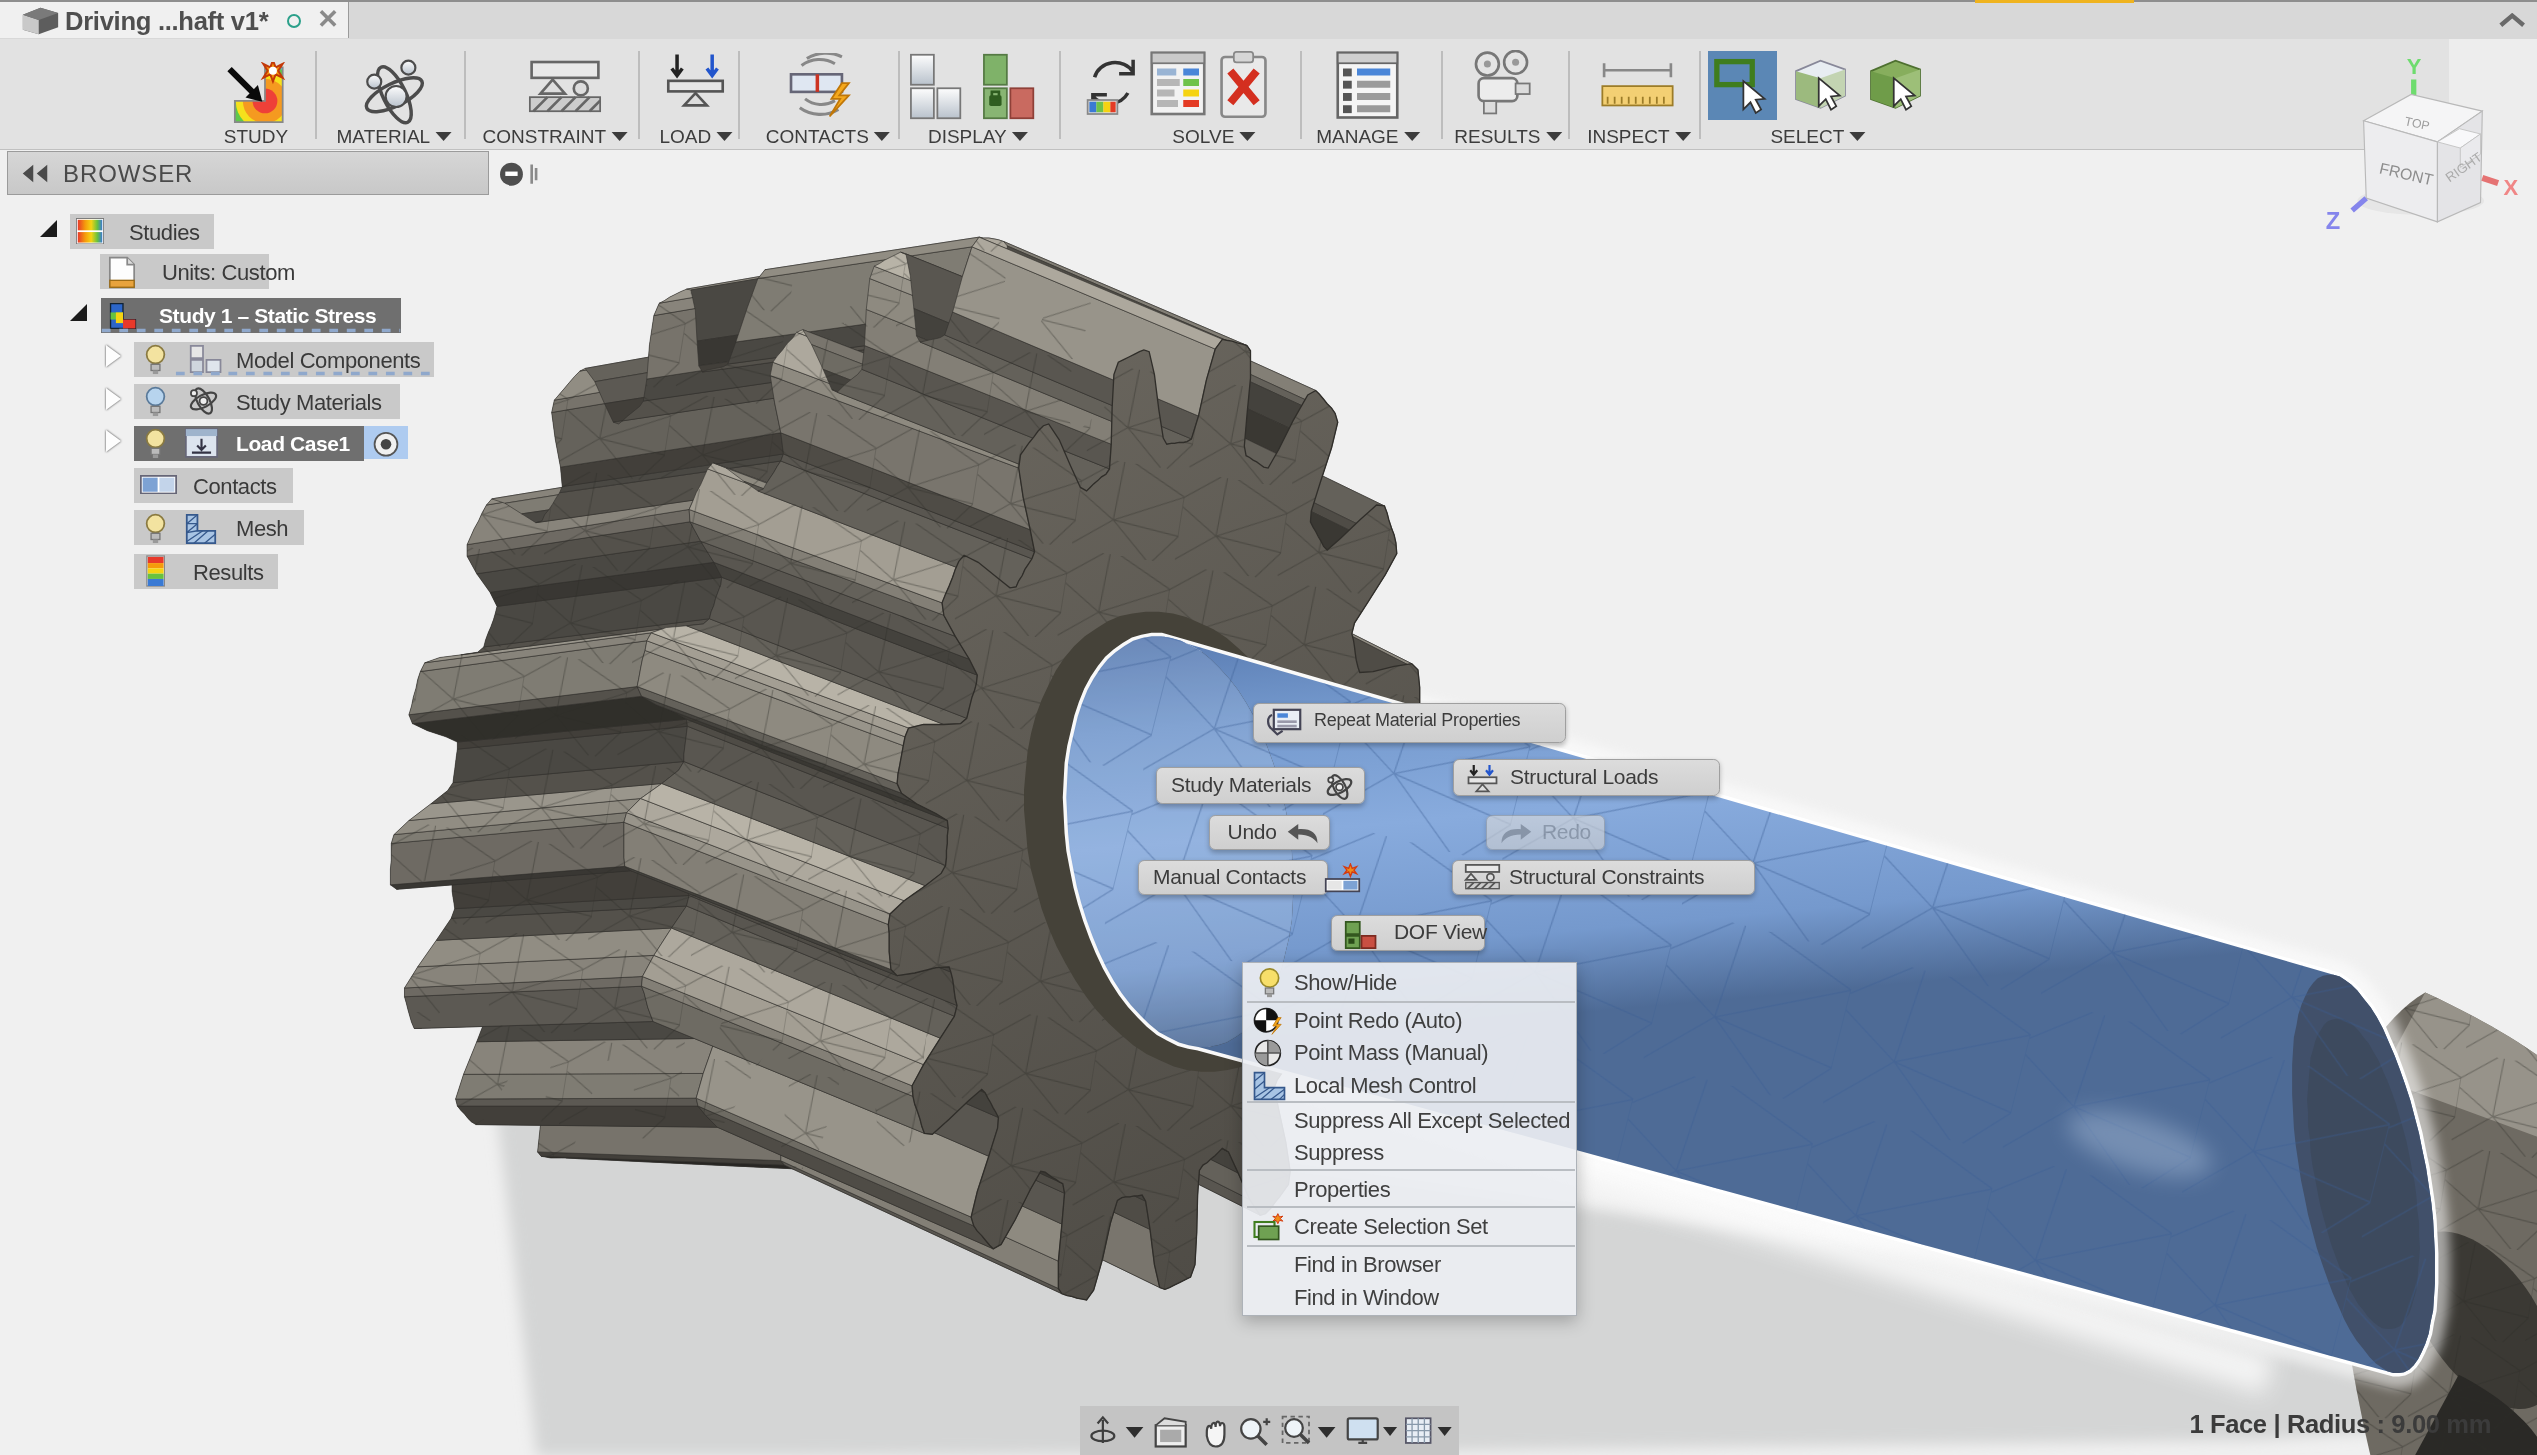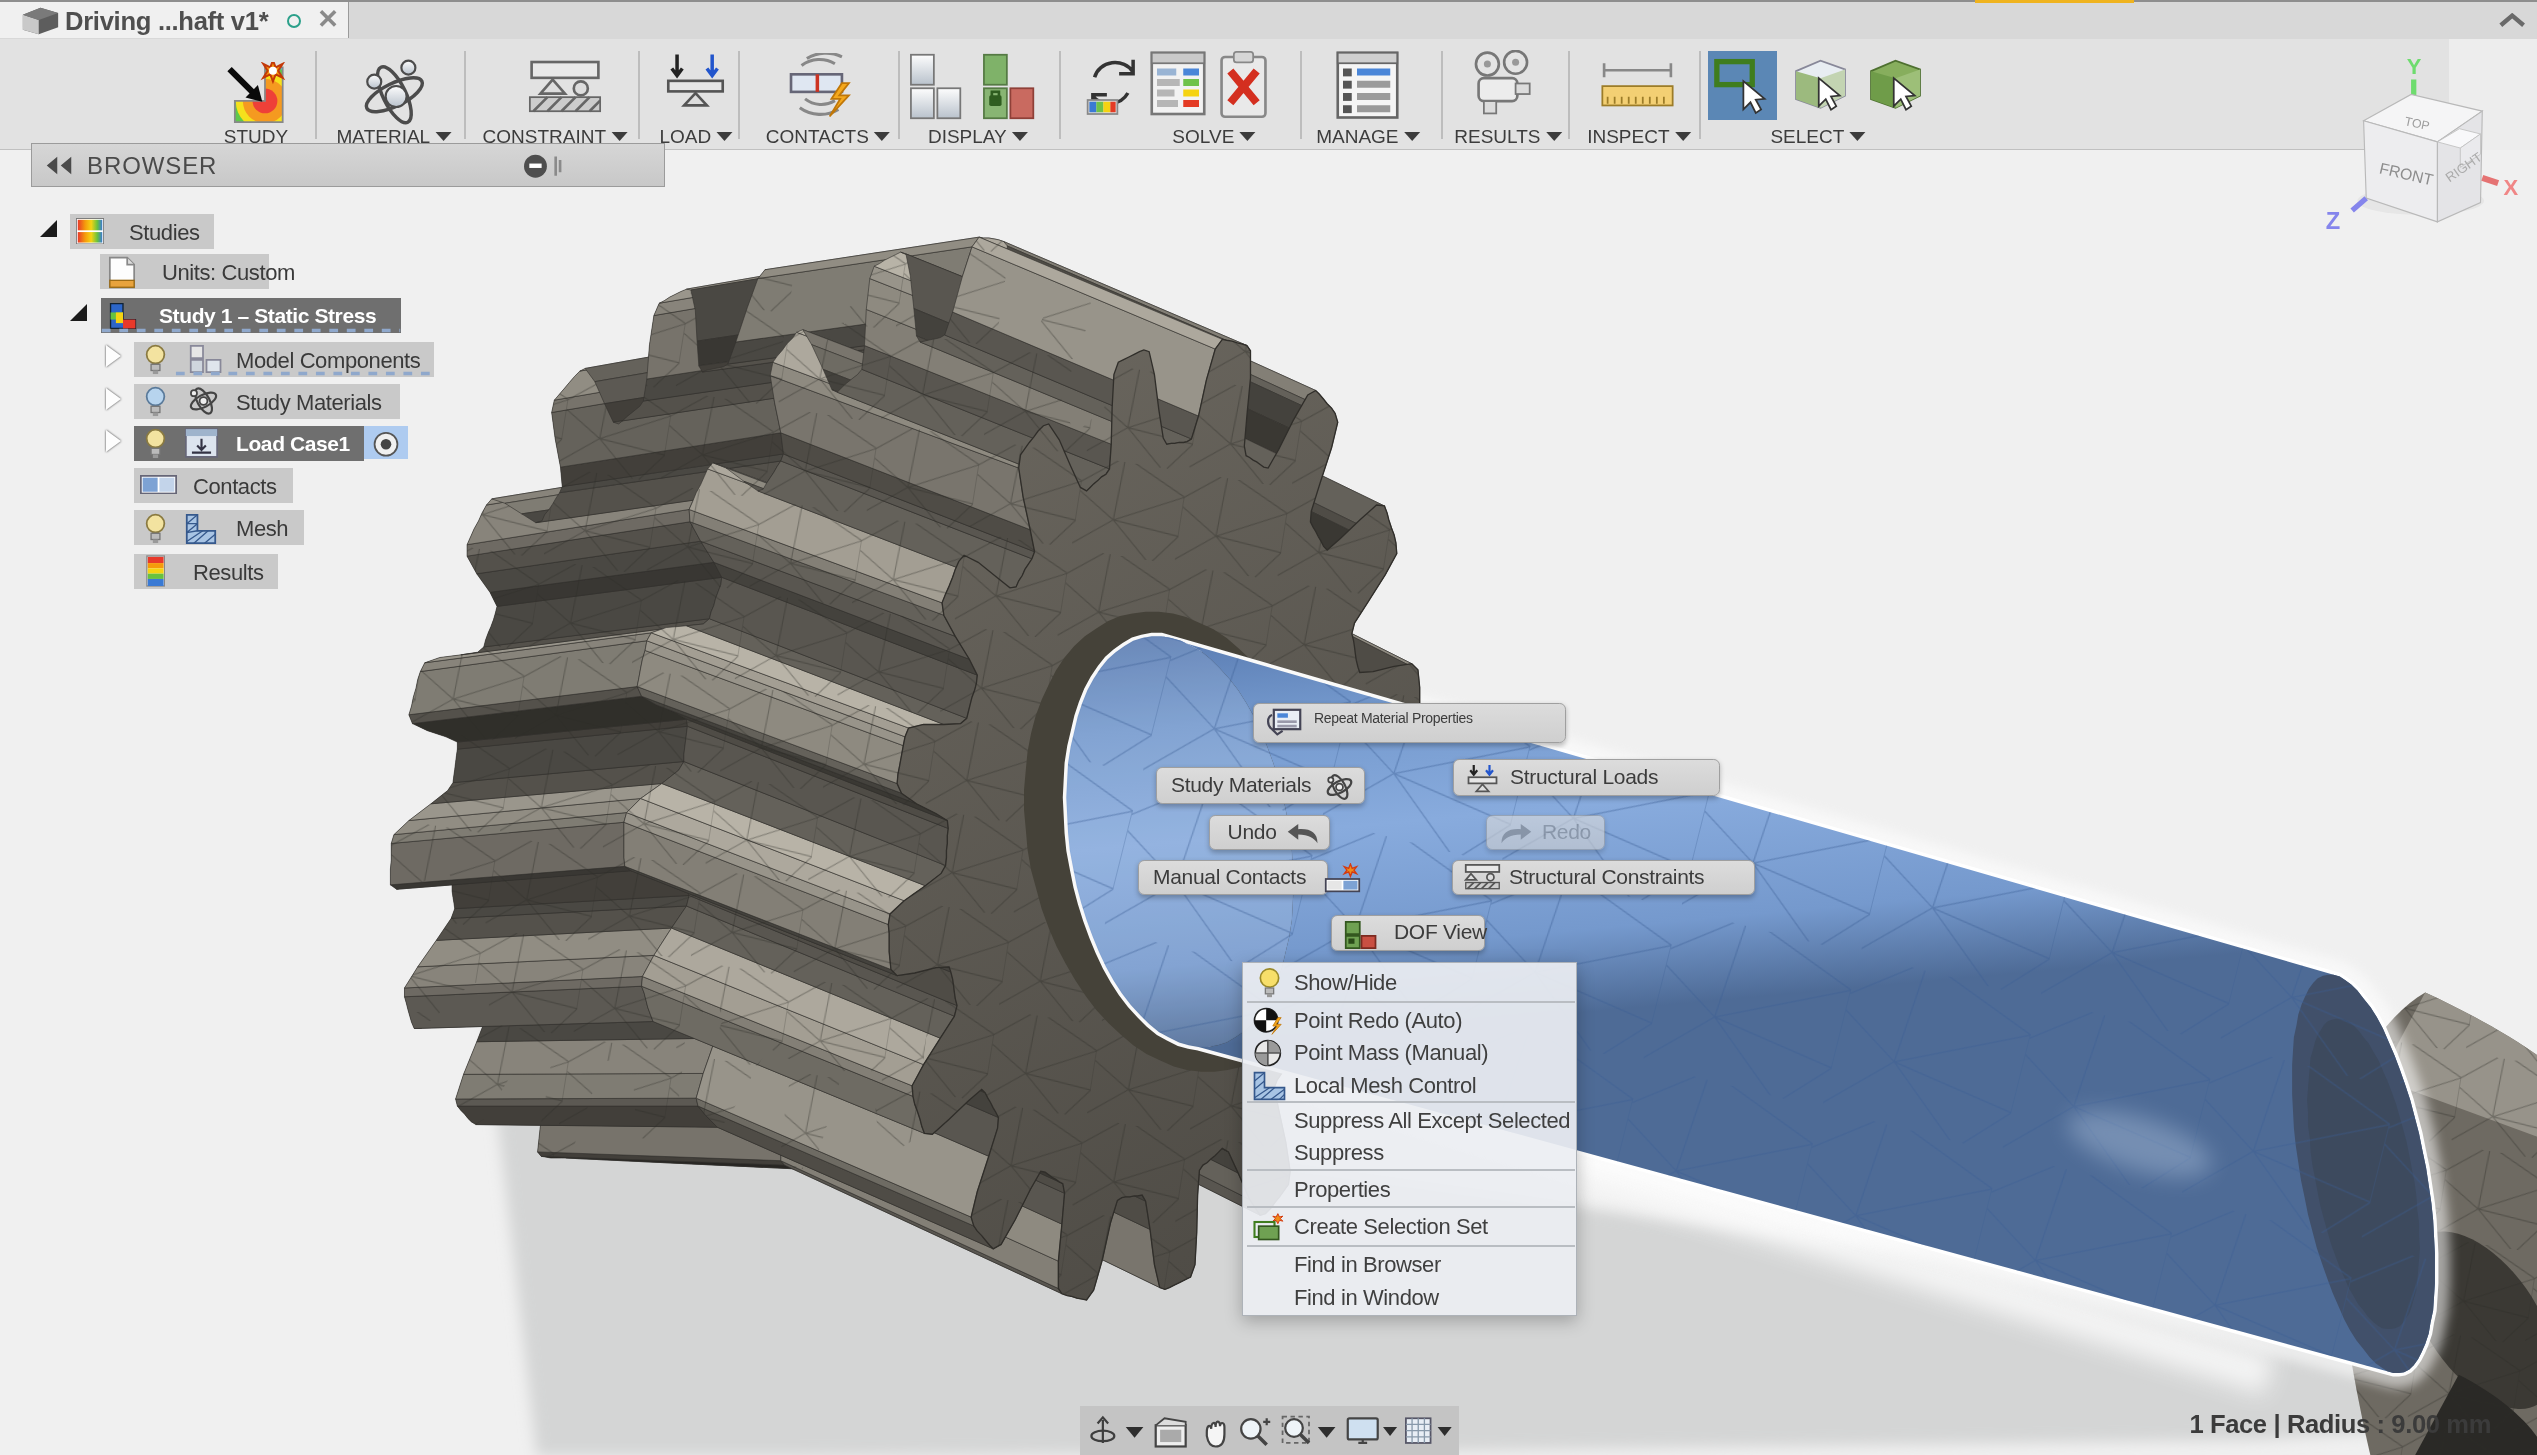--- a/index.html
+++ b/index.html
@@ -17,21 +17,21 @@
 #toolbar{position:absolute;left:0;top:39px;width:2538px;height:111px;background:#e2e2e2;border-bottom:0.9px solid #c0c0c0}
 #simbtn{position:absolute;left:7px;top:8px;width:196px;height:103px;background:#8c8c8c;color:#fff}
 #simbtn .t{position:absolute;left:32px;top:42px;font-size:21px;font-weight:bold;letter-spacing:0.2px}
 #simbtn .car{position:absolute;right:16px;top:48px;width:0;height:0;border-left:8.8px solid transparent;border-right:8.8px solid transparent;border-top:10.6px solid #fff}
 #simbtn .grip{position:absolute;left:11.5px;top:30px;width:2.6px;height:46px;background:#b2b2b2;box-shadow:7px 0 0 #b2b2b2}
 .tbl{position:absolute;top:87px;font-size:19px;color:#3c3c3c;white-space:nowrap;transform:translateX(-50%)}
 .tbsep{position:absolute;top:12.3px;width:1.8px;height:88px;background:#bdbdbd}
 .tbi{position:absolute;top:17.6px}
 .car{display:inline-block;width:0;height:0;border-left:8px solid transparent;border-right:8px solid transparent;border-top:9.7px solid #3c3c3c;margin-left:5.3px;vertical-align:1.8px}
 
-#bheader{position:absolute;left:7px;top:143px;width:634px;height:44px;background:linear-gradient(#d6d6d6,#c8c8c8);border:1.8px solid #9b9b9b;margin-left:24px;}
+#bheader{position:absolute;left:7px;top:151px;width:482px;height:44px;background:linear-gradient(#d6d6d6,#c8c8c8);border:1.8px solid #9b9b9b;}
 #bheader .t{position:absolute;left:55px;top:8px;font-size:24px;color:#4a4a4a;letter-spacing:0.9px}
 .trow{position:absolute;height:35px;background:#c9c9c9;}
 .trow .tx{position:absolute;left:0;top:6.2px;font-size:22px;color:#3a3a3a;white-space:nowrap;letter-spacing:-0.4px}
 .trowsel{position:absolute;height:35px;background:#6f6f6f}
 .trowsel .tx{position:absolute;top:6.2px;font-size:21px;font-weight:bold;color:#fff;white-space:nowrap;letter-spacing:-0.4px}
 .exp{position:absolute;width:0;height:0;border-left:17.6px solid transparent;border-bottom:17.6px solid #1b1b1b;}
 .expo{position:absolute;width:0;height:0;border-top:11.5px solid transparent;border-bottom:11.5px solid transparent;border-left:15px solid #fdfdfd;filter:drop-shadow(0 0 1.3px #333)}
 
 .mkb{position:absolute;background:linear-gradient(#dcdcdc,#cfcfcf);border:1.8px solid #9f9f9f;border-radius:6.2px;
   box-shadow:0 2.6px 5.3px rgba(0,0,0,0.25);font-size:21px;color:#3c3c3c;white-space:nowrap;letter-spacing:-0.3px}
@@ -741,21 +741,21 @@
   </svg>
 
 <div class="mkb" style="left:1253px;top:703px;width:313px;height:40px">
   <svg class="ic" style="margin:4.4px 0 0 10.6px" width="37" height="30" viewBox="0 0 42 34">
     <rect x="10" y="2" width="30" height="22" fill="#e9eef5" stroke="#445" stroke-width="2.5"></rect>
     <rect x="14" y="6" width="12" height="5" fill="#4a86d8"></rect>
       <rect x="14" y="14" width="22" height="3" fill="#99a"></rect>
       <rect x="14" y="19" width="22" height="3" fill="#99a"></rect>
     <path d="M8 8 C2 10 2 20 8 24 L14 30 L20 26" fill="none" stroke="#445" stroke-width="2.5"></path>
   </svg>
-  <span style="position:absolute;left:60px;top:6.2px;font-size:14px">Repeat Material Properties</span>
+  <span style="position:absolute;left:60px;top:6.2px;font-size:18px">Repeat Material Properties</span>
 </div>
 <div class="mkb" style="left:1156px;top:767px;width:209px;height:37px">
   <span style="position:absolute;left:14px;top:5.3px;font-size:21px">Study Materials</span>
   <svg class="ic abs" style="left:166px;top:3.5px" width="33" height="30" viewBox="0 0 38 34">
     <ellipse cx="19" cy="17" rx="15" ry="6.5" fill="none" stroke="#444" stroke-width="2.5" transform="rotate(-28 19 17)"></ellipse>
     <ellipse cx="19" cy="17" rx="15" ry="6.5" fill="none" stroke="#444" stroke-width="2.5" transform="rotate(62 19 17)"></ellipse>
     <circle cx="19" cy="17" r="4" fill="#eee" stroke="#444" stroke-width="2"></circle>
     <circle cx="9" cy="9" r="3" fill="#eee" stroke="#444" stroke-width="2"></circle>
   </svg>
 </div>

